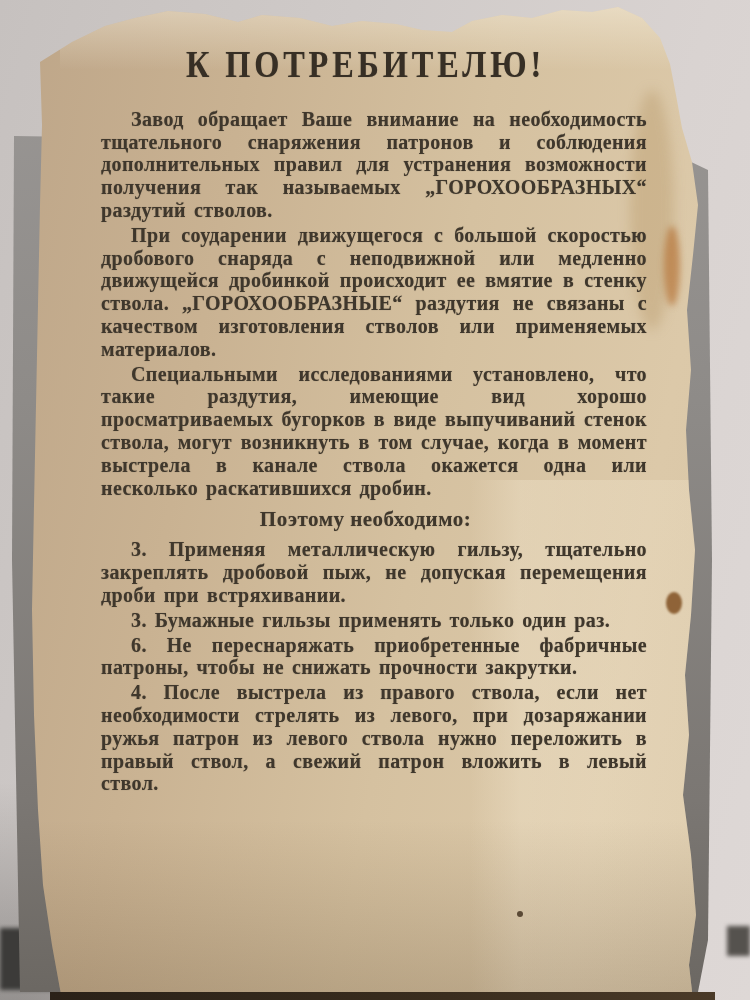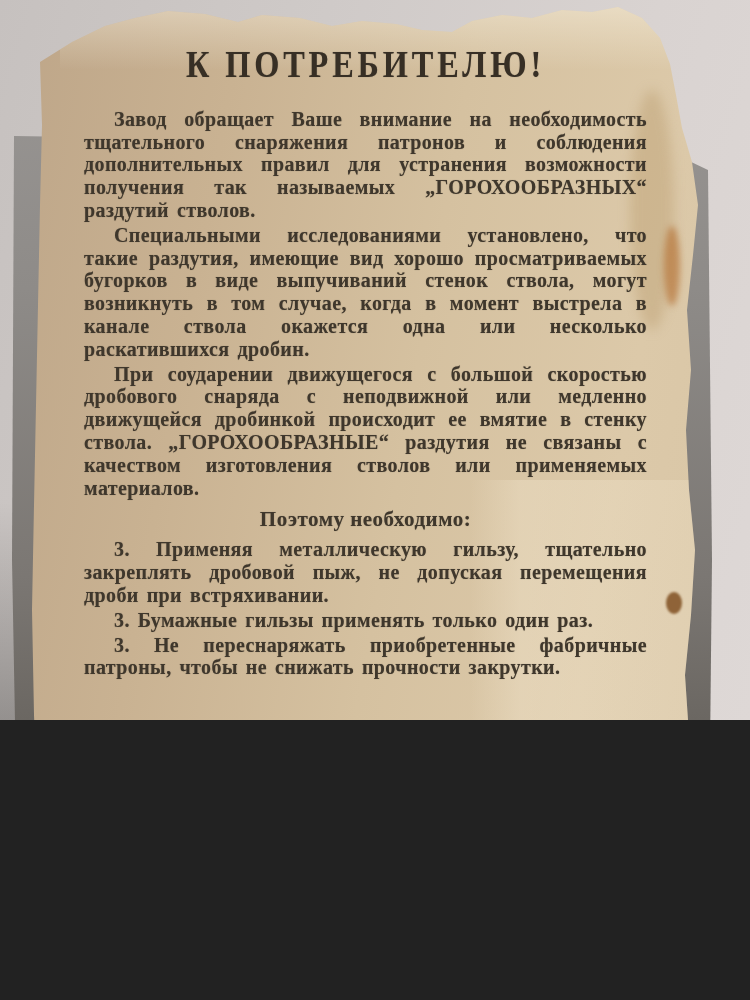--- a/index.html
+++ b/index.html
@@ -1,17 +1,17 @@
 <!DOCTYPE html>
 <html><head>
 <meta charset="utf-8">
 <style>
   html,body{margin:0;padding:0;background:#222;}
   .scene{
-    position:relative;width:750px;height:720px;overflow:hidden;
+    position:relative;width:750px;height:1000px;overflow:hidden;
     background:linear-gradient(105deg,#c6c1bf 0%,#cfcac8 35%,#d9d3d1 70%,#ded8d6 100%);
     font-family:"Liberation Serif","DejaVu Serif",serif;
   }
   .wall-shade-bl{
     position:absolute;left:-120px;bottom:-140px;width:420px;height:360px;
     background:radial-gradient(ellipse at 30% 70%,rgba(88,86,84,.55),rgba(88,86,84,0) 70%);
   }
   .dark-patch-bl{
     position:absolute;left:0px;top:928px;width:58px;height:62px;
     background:#3c3b39;filter:blur(2px);
@@ -79,21 +79,21 @@
     text-shadow:0 0 1px rgba(63,55,44,.45);
     font-weight:700;
   }
   .doc-title{
     margin:0 0 22px 0;text-align:center;
     font-size:38px;line-height:1.1;letter-spacing:.12em;white-space:nowrap;
     transform:scaleX(.85);transform-origin:50% 50%;
     color:#372f25;
   }
   .doc-par{
-    margin:0 0 2px 0;
+    margin:0 0 2px 17px;
     font-size:20px;line-height:22.8px;
     letter-spacing:.4px;word-spacing:2.5px;
     text-align:justify;text-indent:30px;
   }
   .doc-sub{
     margin:8px 0 6px 0;text-align:center;
     font-size:21px;line-height:25px;letter-spacing:.5px;
   }
 </style>
 </head>
@@ -114,25 +114,26 @@
     <div class="stain-edge-smudge"></div>
     <div class="stain-rust-top"></div>
     <div class="stain-spot-mid"></div>
     <div class="speck"></div>
   </div>
 
   <div class="sheet-text">
     <h1 class="doc-title">К ПОТРЕБИТЕЛЮ!</h1>
 
     <p class="doc-par">Завод обращает Ваше внимание на необходимость тщательного снаряжения патронов и соблюдения дополнительных правил для устранения возможности получения так называемых „ГОРОХООБРАЗНЫХ“ раздутий стволов.</p>
+    <p class="doc-par">При соударении движущегося с большой скоростью дробового снаряда с неподвижной или медленно движущейся дробинкой происходит ее вмятие в стенку ствола. „ГОРОХООБРАЗНЫЕ“ раздутия не связаны с качеством изготовления стволов или применяемых материалов.</p>
     <p class="doc-par">Специальными исследованиями установлено, что такие раздутия, имеющие вид хорошо просматриваемых бугорков в виде выпучиваний стенок ствола, могут возникнуть в том случае, когда в момент выстрела в канале ствола окажется одна или несколько раскатившихся дробин.</p>
-    <p class="doc-par">При соударении движущегося с большой скоростью дробового снаряда с неподвижной или медленно движущейся дробинкой происходит ее вмятие в стенку ствола. „ГОРОХООБРАЗНЫЕ“ раздутия не связаны с качеством изготовления стволов или применяемых материалов.</p>
 
     <p class="doc-sub">Поэтому необходимо:</p>
 
     <p class="doc-par">3. Применяя металлическую гильзу, тщательно закреплять дробовой пыж, не допуская перемещения дроби при встряхивании.</p>
     <p class="doc-par">3. Бумажные гильзы применять только один раз.</p>
-    <p class="doc-par">3. Не переснаряжать приобретенные фабричные патроны, чтобы не снижать прочности закрутки.</p>
+    <p class="doc-par">6. Не переснаряжать приобретенные фабричные патроны, чтобы не снижать прочности закрутки.</p>
+    <p class="doc-par">4. После выстрела из правого ствола, если нет необходимости стрелять из левого, при дозаряжании ружья патрон из левого ствола нужно переложить в правый ствол, а свежий патрон вложить в левый ствол.</p>
   </div>
 
   <div class="bottom-strip"></div>
 
 </div>
 
 </body></html>

